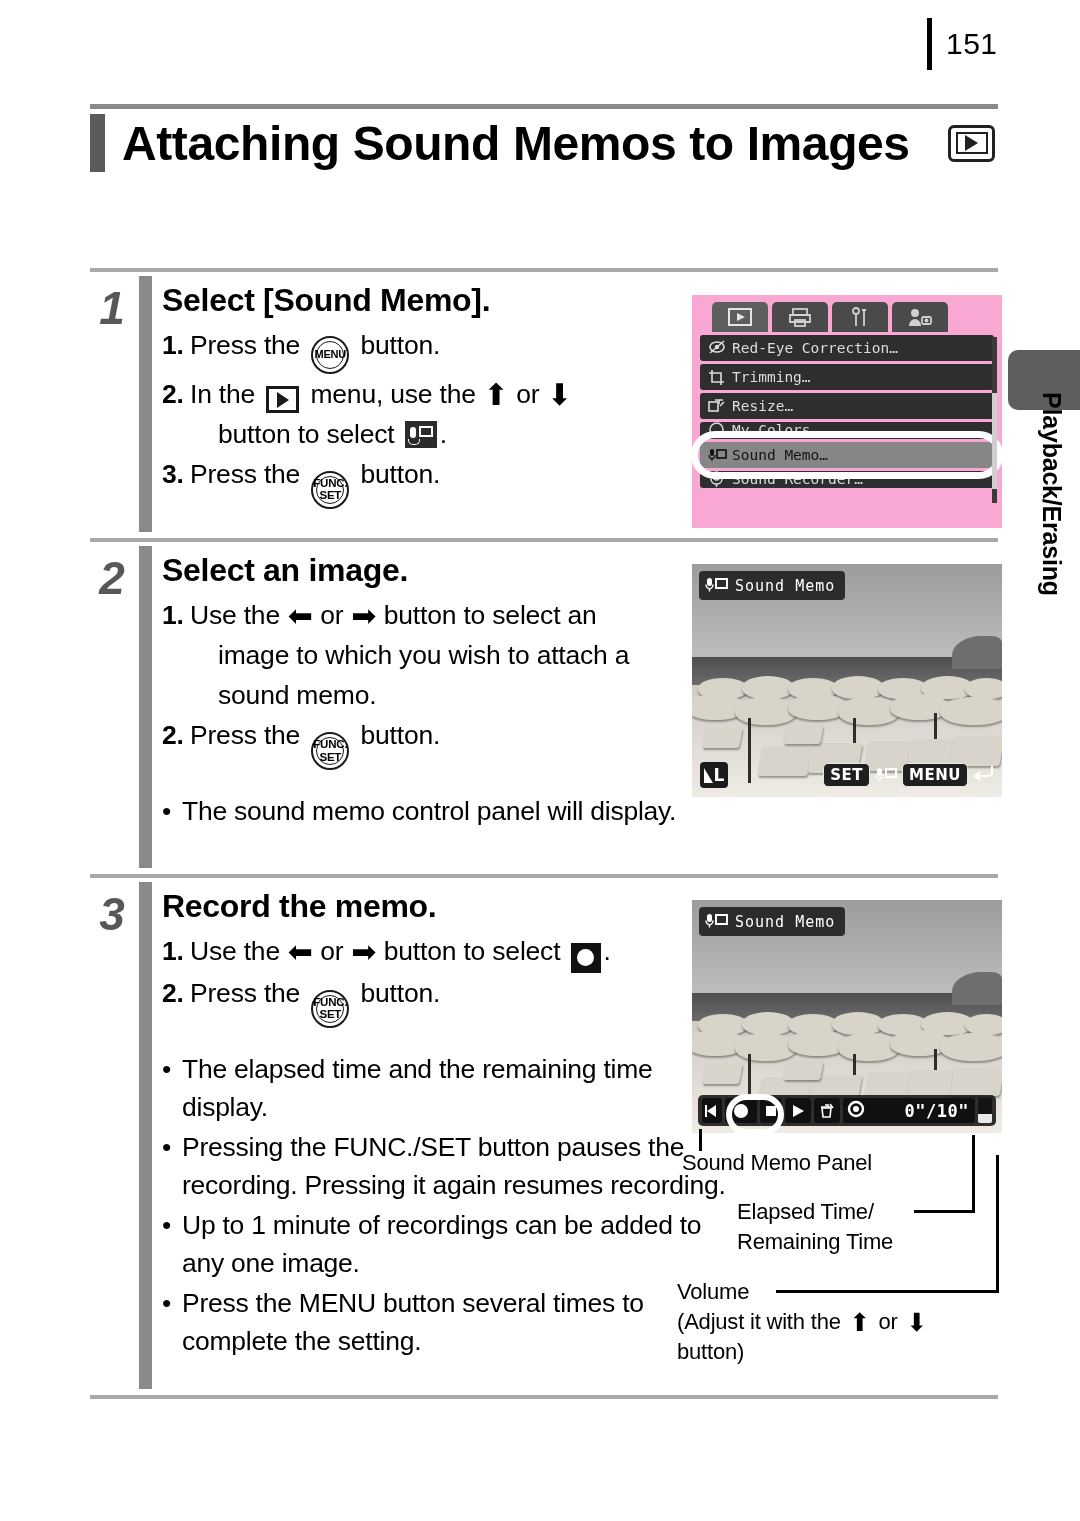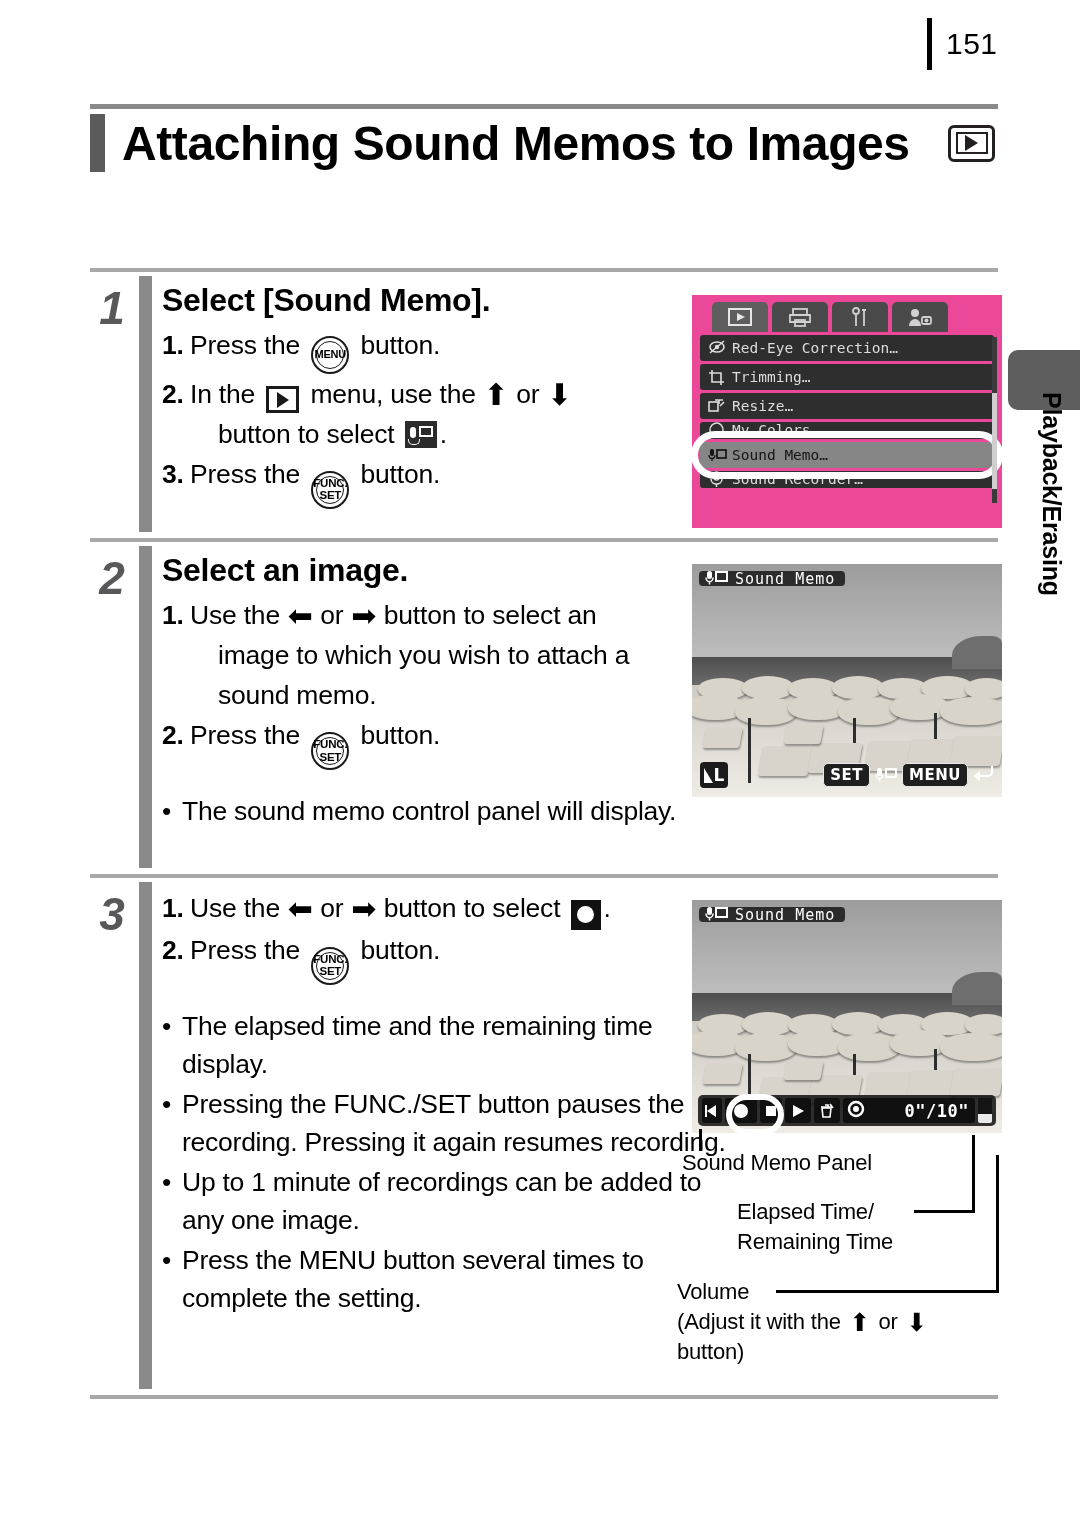--- a/index.html
+++ b/index.html
@@ -131,21 +131,21 @@
   }
   .rec-icon {
     width: 30px; height: 30px; background: #111; margin: 0 3px;
     display: inline-flex; align-items: center; justify-content: center;
     vertical-align: -6px;
   }
   .rec-icon .c { width: 17px; height: 17px; border-radius: 50%; background: #fff; }
 
   
   .shot { position: absolute; width: 310px; height: 233px; background: #222; }
-  .shot.menu-shot { background: #ec4899; padding: 7px 8px; }
+  .shot.menu-shot { background: #f9a8d4; padding: 7px 8px; }
 
   .mtabs { display: flex; gap: 4px; height: 30px; padding-left: 12px; }
   .mtab {
     width: 56px; background: #4a4a4a; border-radius: 5px 5px 0 0;
     display: flex; align-items: center; justify-content: center;
   }
   .mtab.active { background: #5e5e5e; }
   .mtab svg { display: block; }
   .mitems { margin-top: 3px; position: relative; }
   .mrow {
@@ -179,21 +179,21 @@
     box-shadow: 0 2px 2px rgba(0,0,0,.35);
   }
   .chair {
     position: absolute; background: #d8d4cb; border-radius: 3px;
     box-shadow: 1px 2px 2px rgba(0,0,0,.35);
     transform: skewX(-10deg);
   }
   .pole { position: absolute; width: 3px; background: #2d2d2d; }
 
   .memo-tag {
-    position: absolute; left: 7px; top: 7px; height: 15px;
+    position: absolute; left: 7px; top: 7px; height: 29px;
     background: rgba(25,25,25,.86); border-radius: 4px; color: #fff;
     display: flex; align-items: center; gap: 6px; padding: 0 10px 0 6px;
     font-family: "DejaVu Sans Mono", monospace; font-size: 15px; letter-spacing: 1px;
   }
   .qual {
     position: absolute; left: 8px; bottom: 9px; width: 28px; height: 26px;
     background: #1b1b1b; border-radius: 4px;
     display: flex; align-items: center; justify-content: center; gap: 1px;
   }
   .qual .wedge {
@@ -532,20 +532,21 @@
             </svg>
         </span>
       </div>
     </div>
   </div>
 
   <div class="step" style="top:888px">
     <div class="step-num">3</div>
     <div class="step-bar" style="height:507px"></div>
     <div class="step-body">
+      <div class="step-title">Record the memo.</div>
 
       <div class="instr">
         <span class="marker">1.</span>
         <span class="itext nowrap">
           <span>Use the</span>
           <span class="arrow">⬅</span>
           <span>or</span>
           <span class="arrow">➡</span>
           <span>button to select</span>
           <span class="rec-icon">

